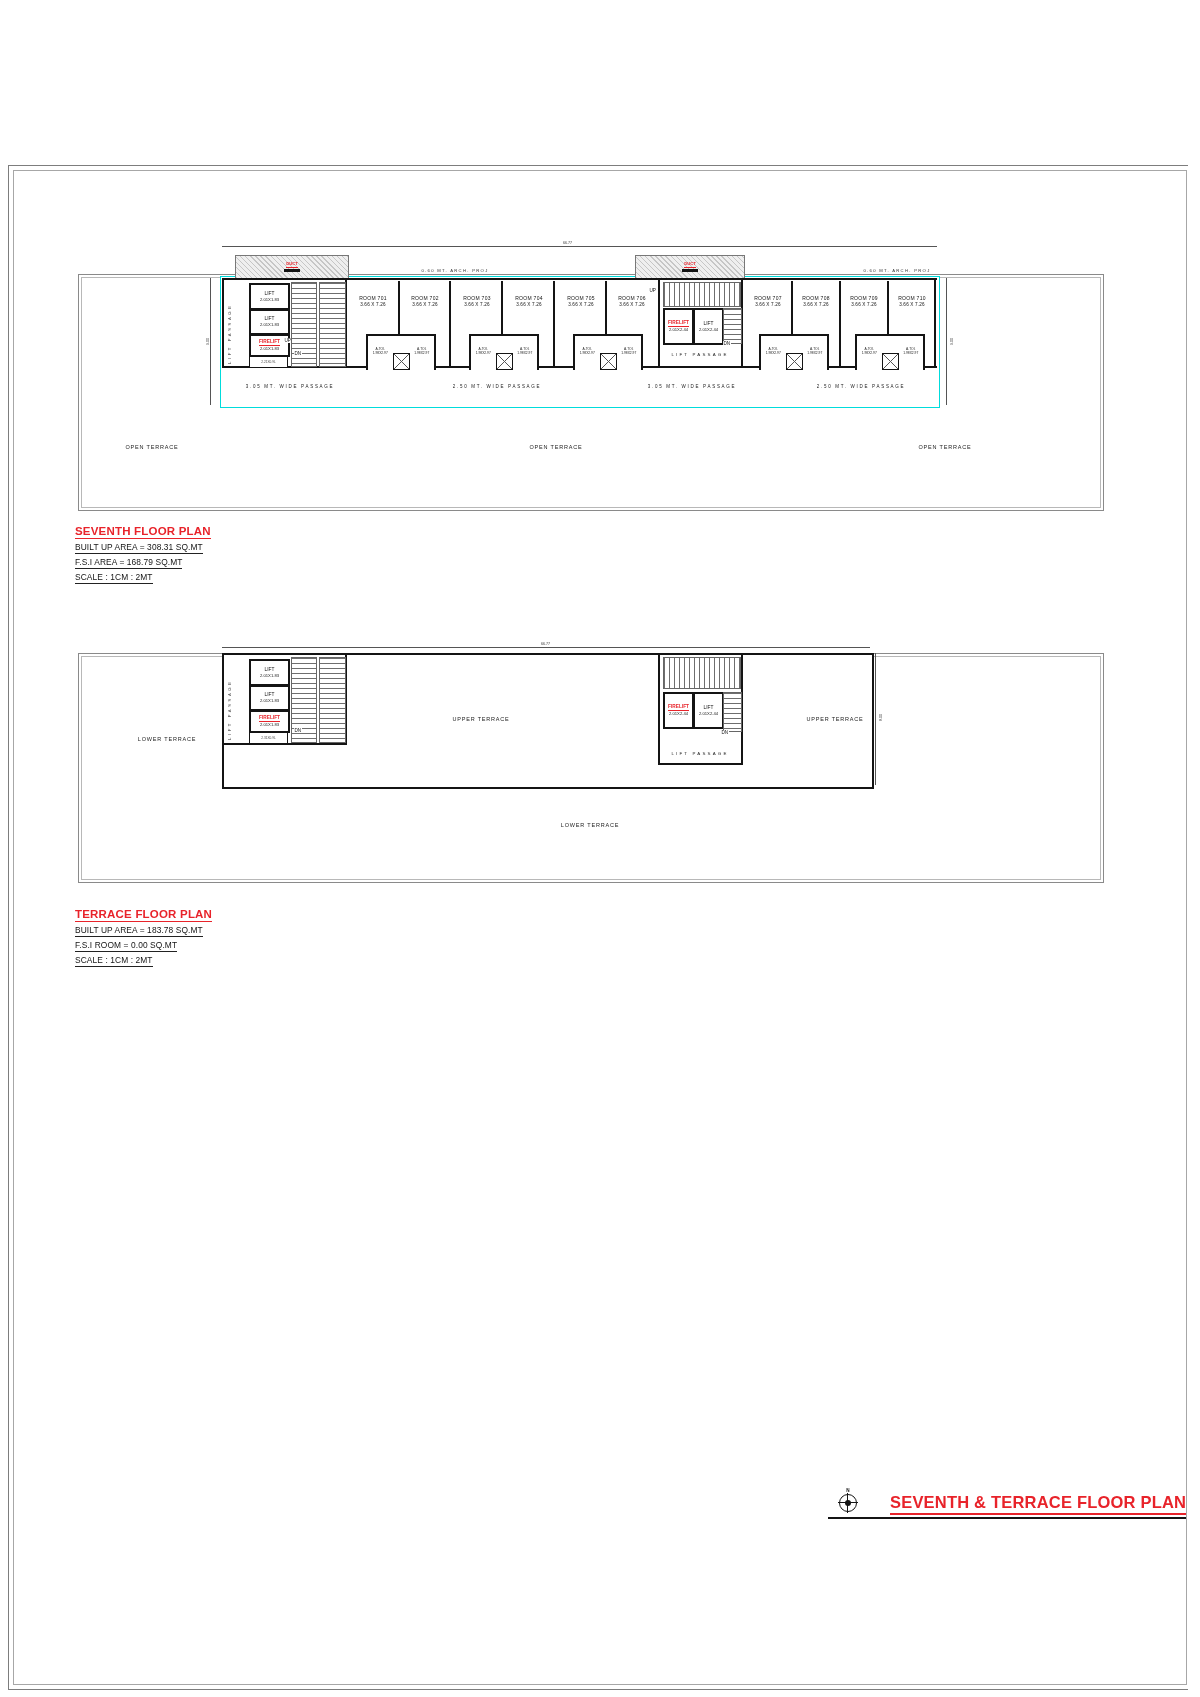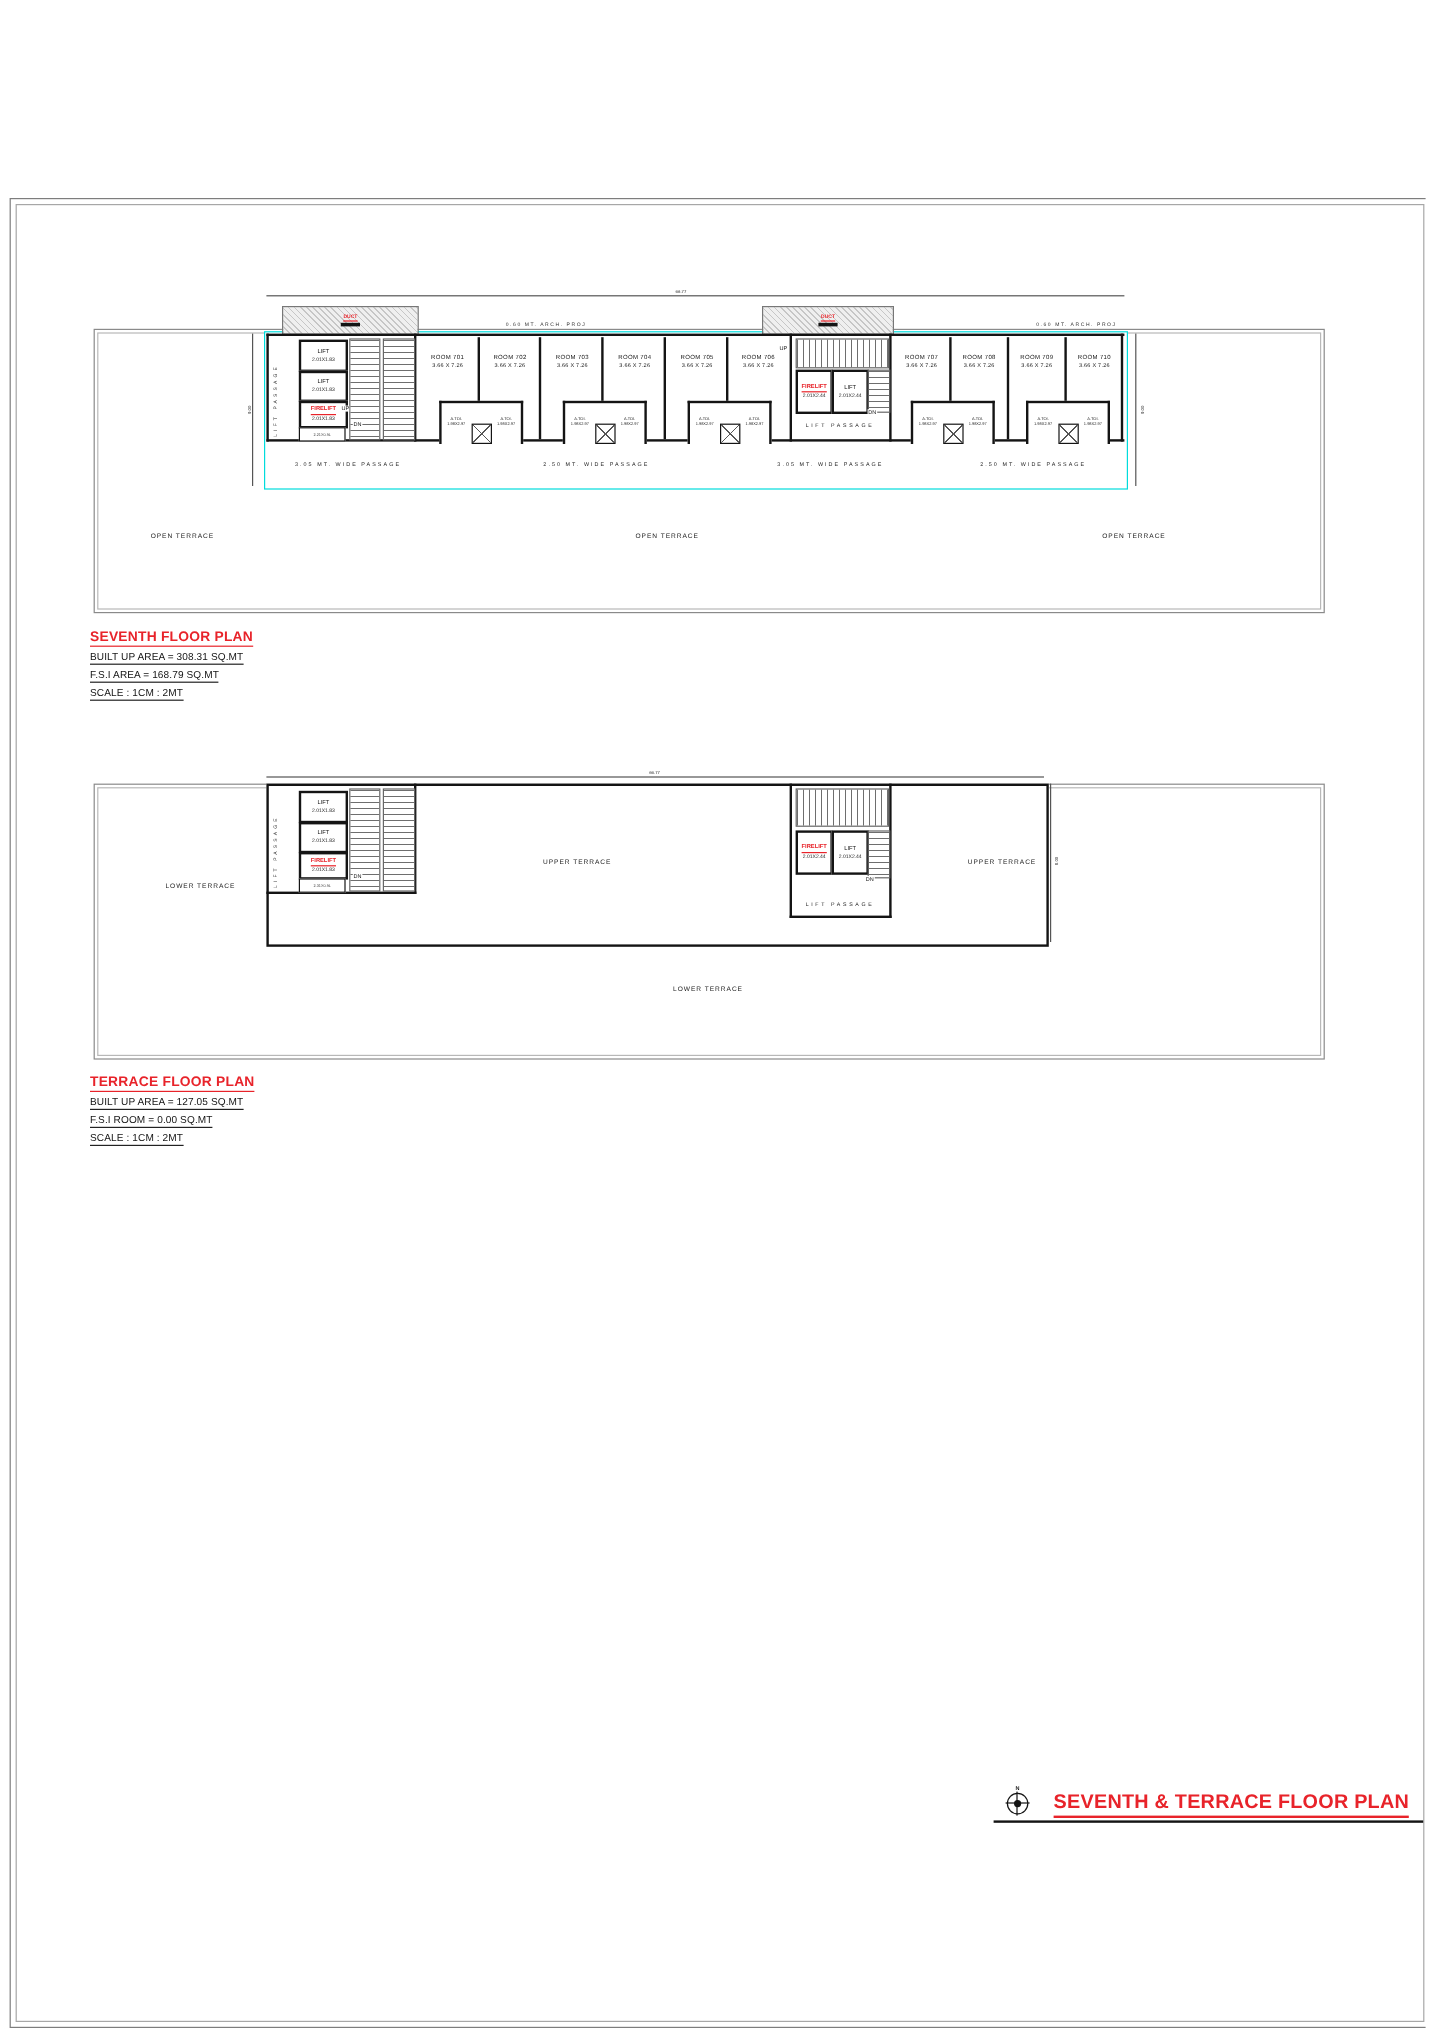--- a/index.html
+++ b/index.html
@@ -50,21 +50,21 @@
   .rot{transform:rotate(-90deg);transform-origin:left top;}
   
   .hblock .h{display:table;color:#e8232a;font-weight:bold;font-size:11.5px;letter-spacing:.2px;
              border-bottom:1.2px solid #e8232a;padding-bottom:1px;}
   .hblock .i{display:table;font-size:8.4px;margin-top:3.2px;border-bottom:.9px solid #222;padding-bottom:.8px;letter-spacing:.1px;}
   
   .sheet-border{position:absolute;left:8px;top:165px;width:1182px;height:1523px;border:1.6px solid #7d7d7d;}
   .sheet-border .in2{position:absolute;left:4px;top:4px;right:4px;bottom:4px;border:1px solid #a7a7a7;}
   
   .sheet-title{position:absolute;color:#e8232a;font-weight:bold;font-size:16.5px;letter-spacing:.2px;
-               border-bottom:2px solid #e8232a;padding-bottom:1px;}
+               border-bottom:2px solid #e8232a;padding-bottom:1px;margin-left:12px;}
   .rule{position:absolute;background:#141414;}
   
   .compass{position:absolute;width:20px;height:27px;}
   .compass .n{position:absolute;top:0;left:50%;transform:translateX(-50%);font-size:4.6px;font-weight:bold;}
   .compass .ring{position:absolute;left:1px;top:6px;width:16px;height:16px;border:1.7px solid #141414;border-radius:50%;}
   .compass .dot{position:absolute;left:6.7px;top:11.7px;width:6px;height:6px;background:#141414;border-radius:50%;}
   .compass .ch{position:absolute;left:0;top:14.2px;width:20px;height:.9px;background:#141414;}
   .compass .cv{position:absolute;left:9.4px;top:4.5px;width:.9px;height:20px;background:#141414;}
 </style>
 </head>
@@ -261,23 +261,23 @@
     <div class="t lp-h" style="left:700px;top:151px;">LIFT PASSAGE</div>
 
     <div class="t terrlab" style="left:481px;top:116px;">UPPER TERRACE</div>
     <div class="t terrlab" style="left:835px;top:116px;">UPPER TERRACE</div>
     <div class="t terrlab" style="left:167px;top:136px;">LOWER TERRACE</div>
     <div class="t terrlab" style="left:590px;top:222px;">LOWER TERRACE</div>
 
     <div class="dimv" style="left:875px;top:53px;height:132px;"></div>
     <div class="dimlab rot" style="left:879px;top:122px;">8.00</div>
 
-    <div class="hblock abs" style="left:75px;top:296px;text-align:center;">
+    <div class="hblock abs" style="left:75px;top:308px;text-align:center;">
       <div class="h">TERRACE FLOOR PLAN</div>
-      <div class="i">BUILT UP AREA = 127.05 SQ.MT</div>
+      <div class="i">BUILT UP AREA = 183.78 SQ.MT</div>
       <div class="i">F.S.I ROOM = 0.00 SQ.MT</div>
       <div class="i">SCALE : 1CM : 2MT</div>
     </div>
   </div>
 
   <div class="compass" style="left:838px;top:1488px;">
     <span class="n">N</span>
     <span class="ring"></span>
     <span class="dot"></span>
     <span class="ch"></span>

